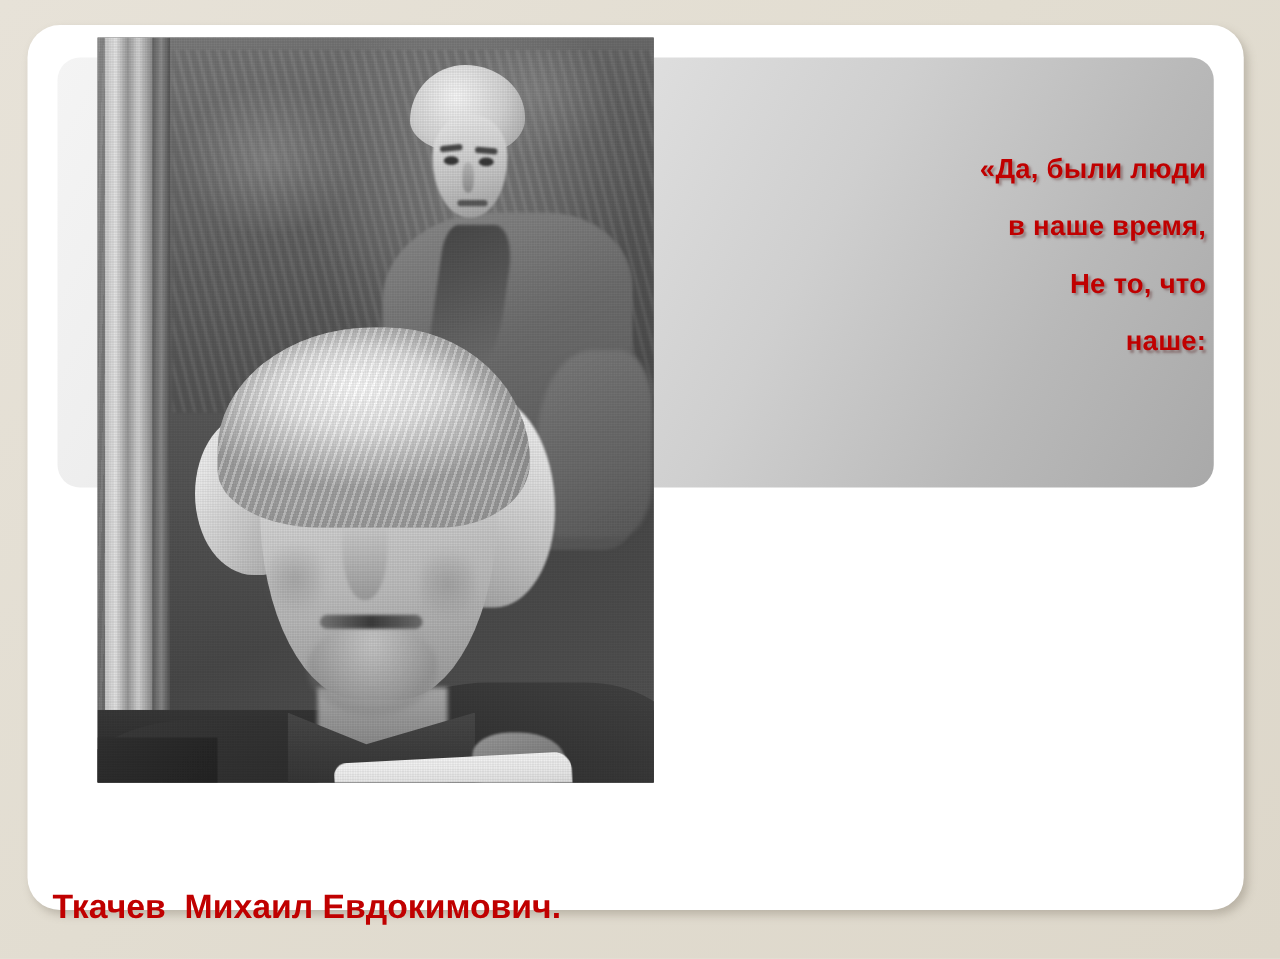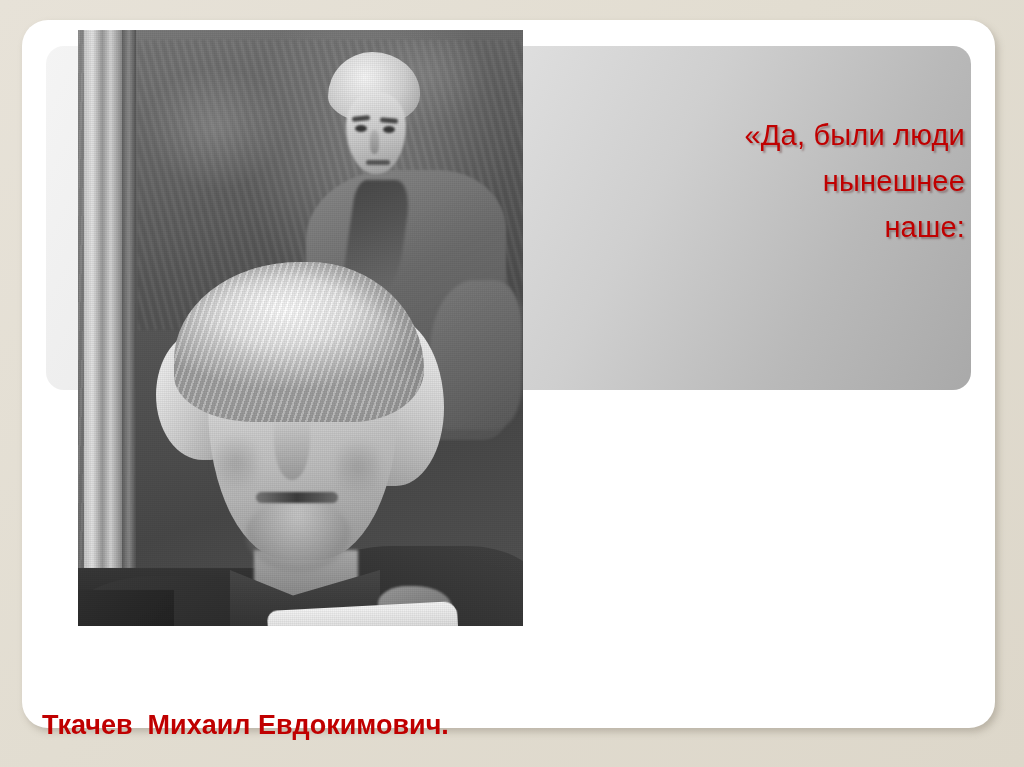--- a/index.html
+++ b/index.html
@@ -291,22 +291,22 @@
   }
 
   
   .quote {
     position: absolute;
     left: 545px;
     top: 112px;
     width: 420px;
     text-align: right;
     color: #c00000;
-    font-weight: normal;
-    font-size: 29px;
+    font-weight: bold;
+    font-size: 22px;
     line-height: 46px;
     letter-spacing: .2px;
     text-shadow: 2px 2px 2px rgba(90,40,40,.42);
   }
   .quote .line { display: block; white-space: pre; }
 
   
   .caption {
     position: absolute;
     left: 24px;
@@ -374,21 +374,22 @@
     <div class="sb-eye-r"></div>
     <div class="sb-brow-l"></div>
     <div class="sb-brow-r"></div>
     <div class="sb-hair"></div>
 
     <div class="ph-grain"></div>
   </div>
 
   <div class="quote">
     <span class="line">«Да, были люди</span>
-    <span class="line">нынешнее</span>
+    <span class="line">в наше время,</span>
+    <span class="line">Не то, что</span>
     <span class="line">наше:</span>
   </div>
 
   <div class="caption">
     <span class="cap-line cap-line-1">Ткачев  Михаил Евдокимович.</span>
     
   </div>
 
 </div>
 

